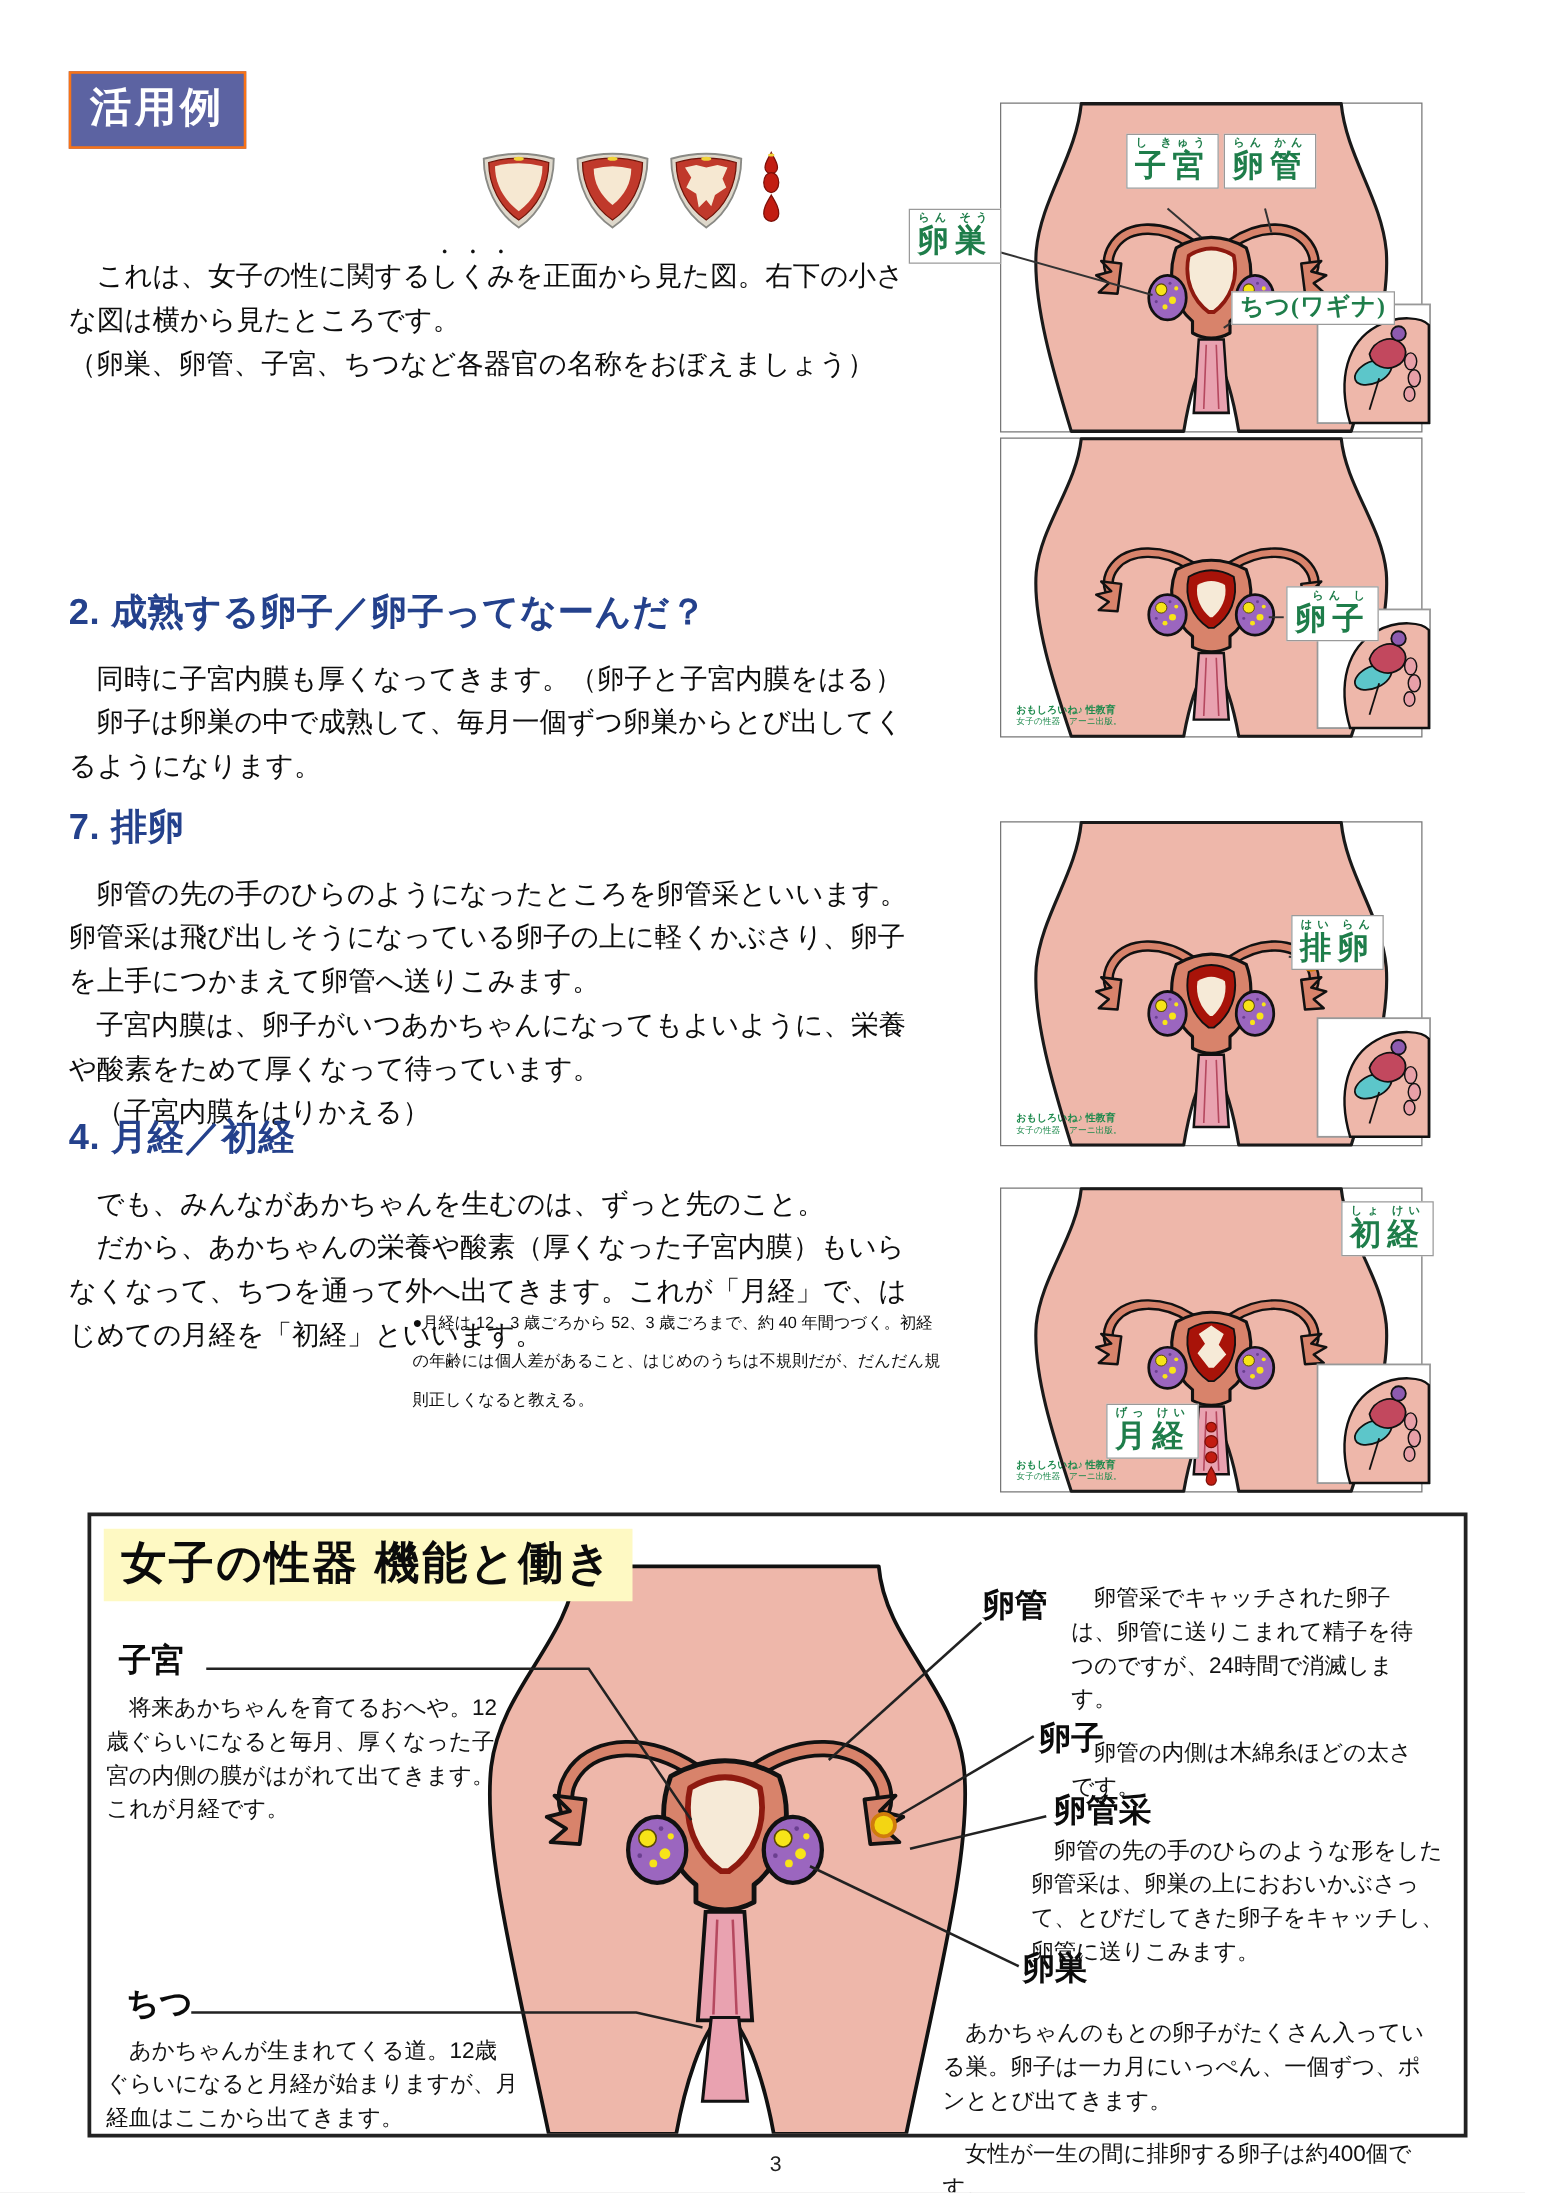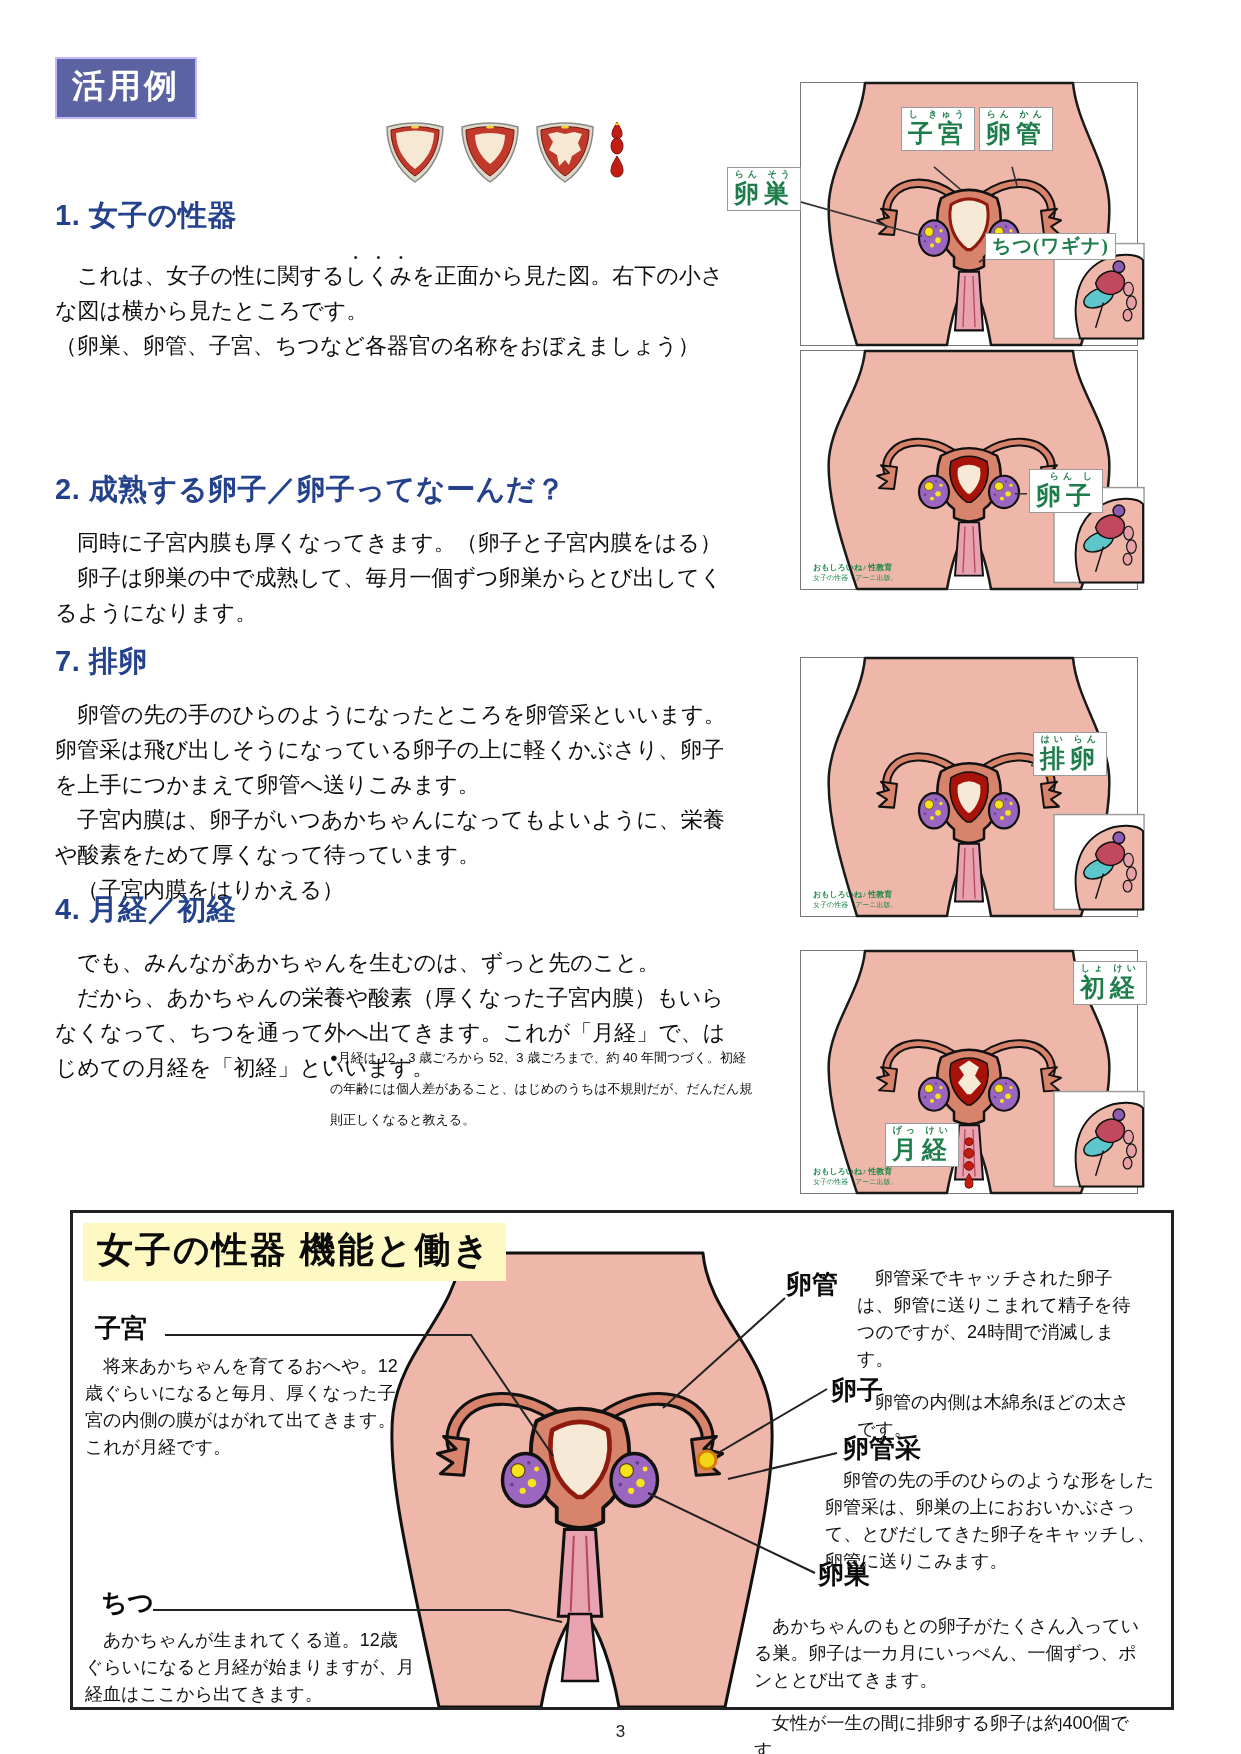--- a/index.html
+++ b/index.html
@@ -4,21 +4,21 @@
 <style>
   html,body { margin:0; padding:0; background:#e9e9e9; }
   .page {
     position:relative; width:1241px; height:1754px; margin:0 auto;
     background:#ffffff; overflow:hidden;
     font-family:"Liberation Sans", sans-serif; color:#111;
   }
   
   .badge {
     position:absolute; left:55px; top:57px;
-    background:#5c63a2; color:#fff; border:2px solid #c4b5fd;
+    background:#5c63a2; color:#fff; border:2px solid #f97316;
     font-size:33px; font-weight:bold; letter-spacing:3px;
     padding:5px 15px 8px;
   }
   .intro {
     position:absolute; left:193px; top:56px;
     font-size:25px; font-weight:bold; line-height:39px; color:#0b0b0b;
   }
   .icon-row {
     position:absolute; left:383px; top:120px;
     display:flex; gap:11px; align-items:flex-start;
@@ -159,21 +159,20 @@
     </svg>
     <svg width="18" height="66" viewBox="0 0 18 66">
       <path d="M9 2 C12 8 14 10 14 14 A5 5 0 0 1 4 14 C4 10 6 8 9 2 Z" fill="#c21d12" stroke="#7c0f08"></path>
       <ellipse cx="9" cy="26" rx="6" ry="8" fill="#c21d12" stroke="#7c0f08"></ellipse>
       <path d="M9 36 C13 43 15 46 15 51 A6 6 0 0 1 3 51 C3 46 5 43 9 36 Z" fill="#c21d12" stroke="#7c0f08"></path>
       <ellipse cx="9" cy="4" rx="2.5" ry="1.2" fill="#f0d23a"></ellipse>
     </svg>
   </div>
 
   <section class="sec" style="top:196px">
-    <h2>1. 女子の性器</h2>
     <p><span>　これは、女子の性に関する</span><span class="emph">しくみ</span><span>を正面から見た図。右下の小さな図は横から見たところです。</span></p>
     <p>（卵巣、卵管、子宮、ちつなど各器官の名称をおぼえましょう）</p>
   </section>
 
   <section class="sec" style="top:470px">
     <h2>2. 成熟する卵子／卵子ってなーんだ？</h2>
     <p>　同時に子宮内膜も厚くなってきます。（卵子と子宮内膜をはる）</p>
     <p>　卵子は卵巣の中で成熟して、毎月一個ずつ卵巣からとび出してくるようになります。</p>
   </section>
 

